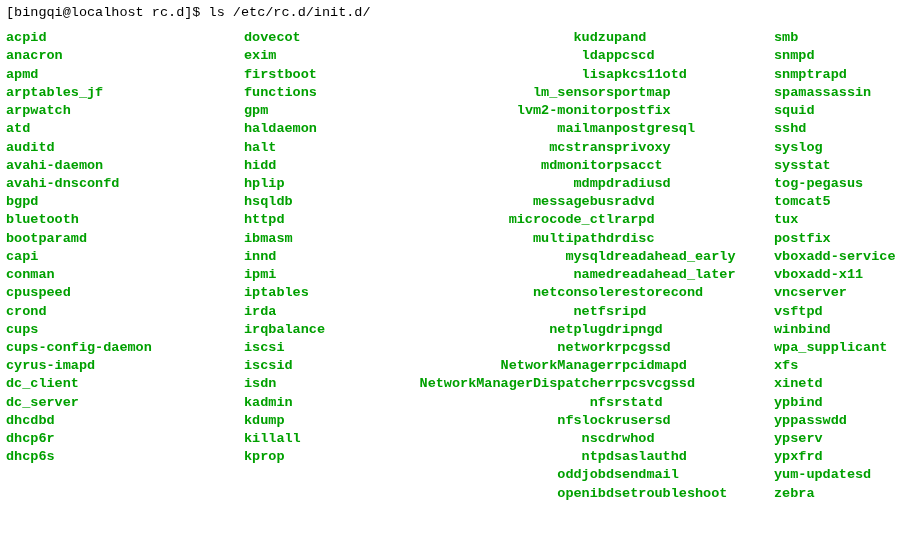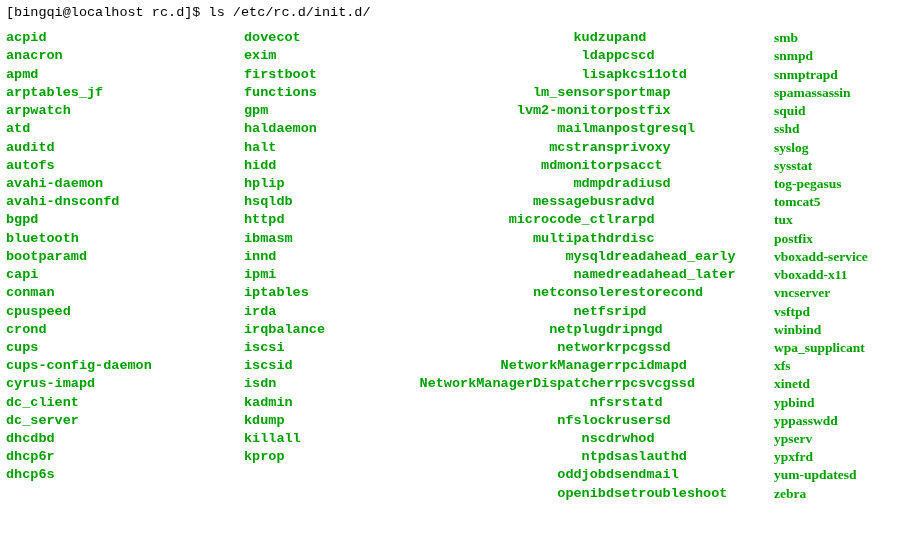--- a/index.html
+++ b/index.html
@@ -29,37 +29,36 @@
   .col .entry {
     color: #00a000;
     font-weight: bold;
     white-space: pre;
   }
   
   .c1 { width: 190px; }
   .c2 { width: 110px; margin-left: 48px; }
   .c3 { width: 260px; align-items: flex-end; }
   .c4 { width: 160px; }
-  .c5 { width: auto; font-family: Liberation Serif, serif; }
+  .c5 { width: auto; }
 </style>
 </head>
 <body>
 
 <div class="prompt-line"><span>[bingqi@localhost rc.d]$</span> <span>ls /etc/rc.d/init.d/</span></div>
 
 <div class="listing">
   <div class="col c1">
       <span class="entry">acpid</span>
       <span class="entry">anacron</span>
       <span class="entry">apmd</span>
       <span class="entry">arptables_jf</span>
       <span class="entry">arpwatch</span>
       <span class="entry">atd</span>
       <span class="entry">auditd</span>
-      <span class="entry">autofs</span>
       <span class="entry">avahi-daemon</span>
       <span class="entry">avahi-dnsconfd</span>
       <span class="entry">bgpd</span>
       <span class="entry">bluetooth</span>
       <span class="entry">bootparamd</span>
       <span class="entry">capi</span>
       <span class="entry">conman</span>
       <span class="entry">cpuspeed</span>
       <span class="entry">crond</span>
       <span class="entry">cups</span>

